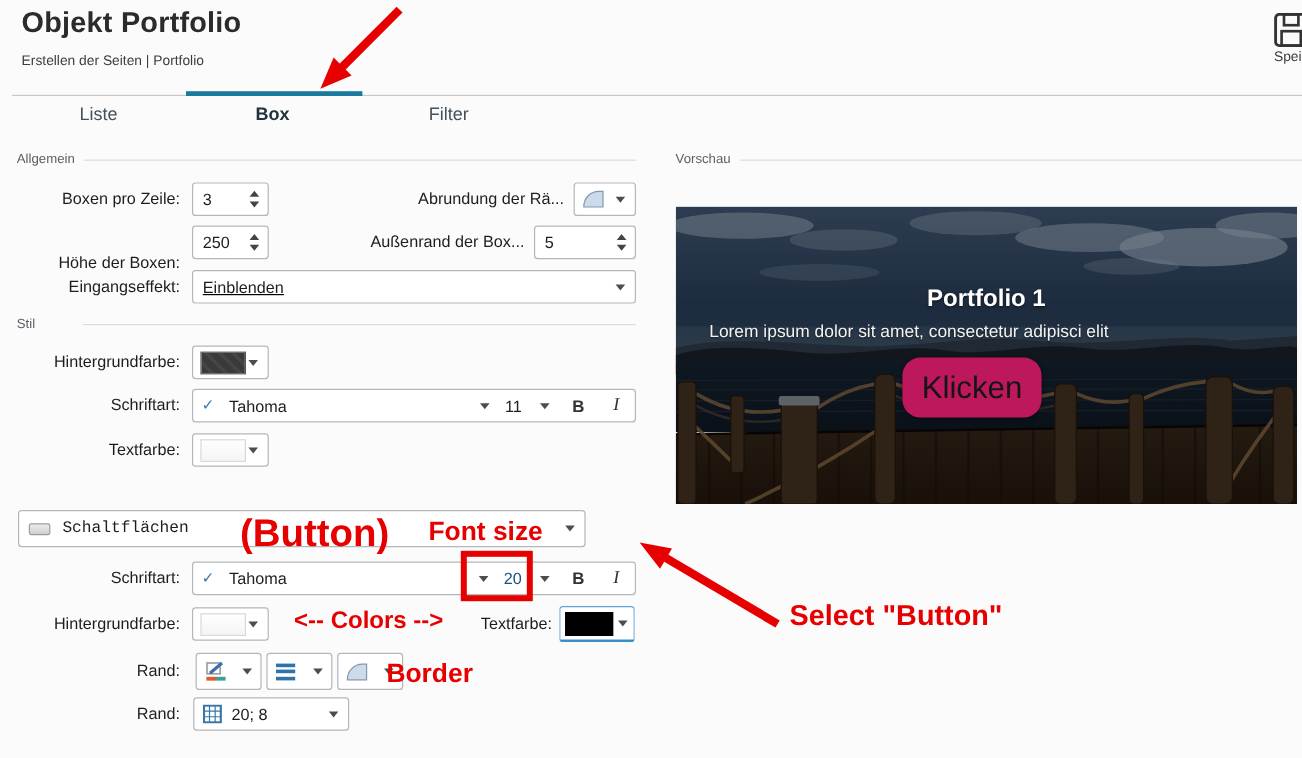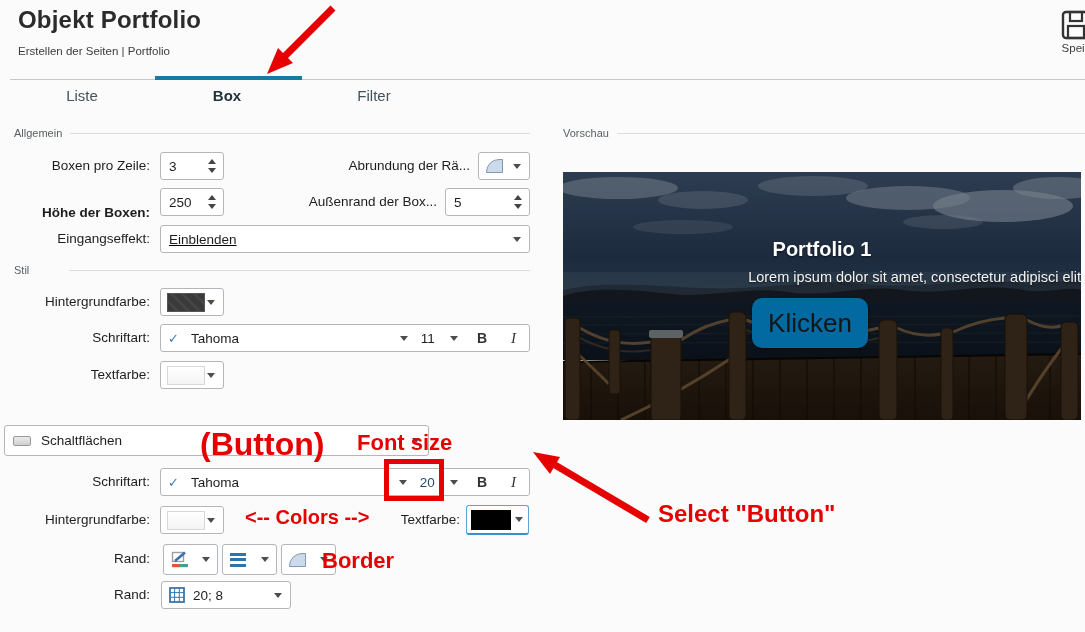--- a/index.html
+++ b/index.html
@@ -58,22 +58,22 @@
   .btnmini { width:18px; height:10px; margin-left:8px; background:linear-gradient(#ececec,#cfcfcf); border:1px solid #9a9a9a; border-radius:2px; }
   .target-lbl { font-size:13.5px; color:#1d1d1d; margin-left:10px; }
   
   .rand-dd { justify-content:space-between; padding:0 7px; }
   .lines-icon { display:flex; flex-direction:column; gap:2.5px; }
   .lines-icon span { width:16px; height:3px; background:#2e74a8; display:block; }
   
   .pv-card { position:absolute; left:563px; top:172px; width:518px; height:248px; overflow:hidden; }
   .pv-bg { position:absolute; inset:0; width:100%; height:100%; }
   .pv-title { position:absolute; top:66px; width:100%; text-align:center; color:#fff; font-size:20px; font-weight:700; text-shadow:0 1px 2px rgba(0,0,0,.6); }
-  .pv-sub { position:absolute; top:97px; width:100%; text-align:right; color:#f3f3f3; font-size:14.5px; text-shadow:0 1px 2px rgba(0,0,0,.6); }
-  .pv-btn { position:absolute; left:189px; top:126px; width:116px; height:50px; background:#0369a1; border-radius:10px; display:flex; align-items:center; justify-content:center; font-size:26px; color:#151515; cursor:pointer; box-shadow:0 1px 3px rgba(0,0,0,.4); }
+  .pv-sub { position:absolute; top:97px; width:100%; text-align:left; color:#f3f3f3; font-size:14.5px; text-shadow:0 1px 2px rgba(0,0,0,.6);padding-left:28px; }
+  .pv-btn { position:absolute; left:189px; top:126px; width:116px; height:50px; background:#be185d; border-radius:15px; display:flex; align-items:center; justify-content:center; font-size:26px; color:#151515; cursor:pointer; box-shadow:0 1px 3px rgba(0,0,0,.4); }
   
   .note { position:absolute; color:#e60000; font-weight:700; white-space:nowrap; z-index:40; }
   .note-button   { left:164px; top:426px; font-size:32px;margin-left:36px; }
   .note-fontsize { left:357px; top:430px; font-size:22px; }
   .note-colors   { left:245px; top:506px; font-size:20px; }
   .note-border   { left:322px; top:548px; font-size:22px; }
   .note-select   { left:658px; top:500px; font-size:24px; }
   .red-rect { position:absolute; left:384px; top:459px; width:60px; height:42px; border:5px solid #e60000; z-index:40; }
   .anno-svg { position:absolute; inset:0; width:1085px; height:632px; pointer-events:none; z-index:41; }
 </style>
@@ -111,21 +111,21 @@
         <span class="spin-up"></span>
         <span class="spin-dn"></span>
       </span>
   </div>
   <div class="lbl" style="left:270px;width:200px;top:152px;">Abrundung der Rä...</div>
   <div class="ctrl" style="left:478px;top:152px;width:52px;">
     <span class="corner-icon"></span>
     <span class="caret dd-caret"></span>
   </div>
 
-  <div class="lbl" style="top:199px;font-weight:bold;">Höhe der Boxen:</div>
+  <div class="lbl" style="top:205px;">Höhe der Boxen:</div>
   <div class="ctrl" style="left:160px;top:188px;width:64px;">
     <span class="spin-val">250</span>
     <span class="spin-btns">
         <span class="spin-up"></span>
         <span class="spin-dn"></span>
       </span>
   </div>
   <div class="lbl" style="left:237px;width:200px;top:188px;">Außenrand der Box...</div>
   <div class="ctrl" style="left:445px;top:188px;width:85px;">
     <span class="spin-val">5</span>
@@ -163,21 +163,21 @@
     <span class="ibtn">I</span>
   </div>
 
   <div class="lbl" style="top:361px;">Textfarbe:</div>
   <div class="ctrl" style="left:160px;top:361px;width:64px;">
     <span class="swatch white"></span>
     <span class="caret dd-caret"></span>
   </div>
 
 
-  <div class="ctrl" style="left:4px;top:425px;width:425px;height:31px;">
+  <div class="ctrl" style="left:15px;top:425px;width:473px;height:31px;font-family:Liberation Mono, monospace;">
     <span class="btnmini"></span>
     <span class="target-lbl">Schaltflächen</span>
     <span class="caret dd-caret"></span>
   </div>
 
   <div class="lbl" style="top:468px;">Schriftart:</div>
   <div class="ctrl" style="left:160px;top:468px;width:370px;">
     <span class="check">✓</span>
     <span class="fname">Tahoma</span>
     <span class="caret fc-caret1"></span>

